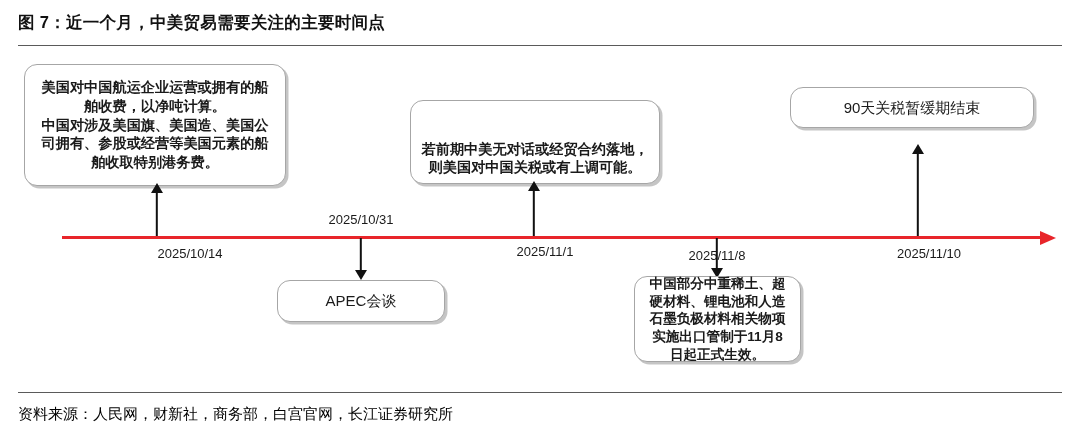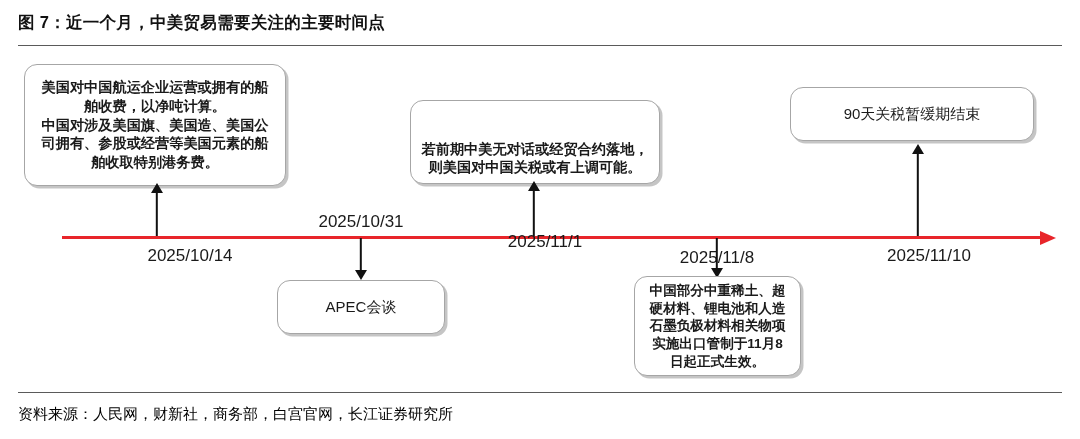--- a/index.html
+++ b/index.html
@@ -71,21 +71,21 @@
     width: 0;
     height: 0;
     border-top: 7px solid transparent;
     border-bottom: 7px solid transparent;
     border-left: 16px solid #e8252a;
   }
 
   
   .date-label {
     position: absolute;
-    font-size: 17px;
+    font-size: 13px;
     color: #1a1a1a;
     white-space: nowrap;
     transform: translateX(-50%);
   }
 
   
   .connector-stem {
     position: absolute;
     width: 2.4px;
     background: #111111;
@@ -156,44 +156,44 @@
 司拥有、参股或经营等美国元素的船
 舶收取特别港务费。</div>
 </div>
 <div class="connector-stem" style="left:157px; top:186px; height:50px;"></div>
 <div class="arrowhead-up" style="left:157px; top:183px;"></div>
 <div class="date-label" style="left:157px; top:246px;margin-left:33px;">2025/10/14</div>
 
 <div class="date-label" style="left:361px; top:212px;">2025/10/31</div>
 <div class="connector-stem" style="left:361px; top:238px; height:34px;"></div>
 <div class="arrowhead-down" style="left:361px; top:270px;"></div>
-<div class="event-box" style="left:277px; top:280px; width:168px; height:54px;">
+<div class="event-box" style="left:277px; top:280px; width:168px; height:42px;">
   <div class="event-text single-line">APEC会谈</div>
 </div>
 
 <div class="event-box" style="left:410px; top:100px; width:250px; height:84px;align-items:flex-end;">
   <div class="event-text">若前期中美无对话或经贸合约落地，
 则美国对中国关税或有上调可能。</div>
 </div>
 <div class="connector-stem" style="left:534px; top:184px; height:52px;"></div>
 <div class="arrowhead-up" style="left:534px; top:181px;"></div>
-<div class="date-label" style="left:545px; top:232px;text-align:center;">2025/11/1</div>
+<div class="date-label" style="left:545px; top:244px;text-align:center;">2025/11/1</div>
 
 <div class="date-label" style="left:717px; top:212px;margin-top:36px;">2025/11/8</div>
 <div class="connector-stem" style="left:717px; top:238px; height:32px;"></div>
 <div class="arrowhead-down" style="left:717px; top:268px;"></div>
-<div class="event-box" style="left:634px; top:276px; width:167px; height:100px;">
+<div class="event-box" style="left:634px; top:276px; width:167px; height:86px;">
   <div class="event-text narrow">中国部分中重稀土、超
 硬材料、锂电池和人造
 石墨负极材料相关物项
 实施出口管制于11月8
 日起正式生效。</div>
 </div>
 
-<div class="event-box" style="left:790px; top:87px; width:244px; height:54px;">
+<div class="event-box" style="left:790px; top:87px; width:244px; height:41px;">
   <div class="event-text single-line">90天关税暂缓期结束</div>
 </div>
 <div class="connector-stem" style="left:918px; top:147px; height:89px;"></div>
 <div class="arrowhead-up" style="left:918px; top:144px;"></div>
 <div class="date-label" style="left:929px; top:246px;">2025/11/10</div>
 
 <div id="source-rule"></div>
 <div id="source-note">资料来源：人民网，财新社，商务部，白宫官网，长江证券研究所</div>
 
 </body></html>

